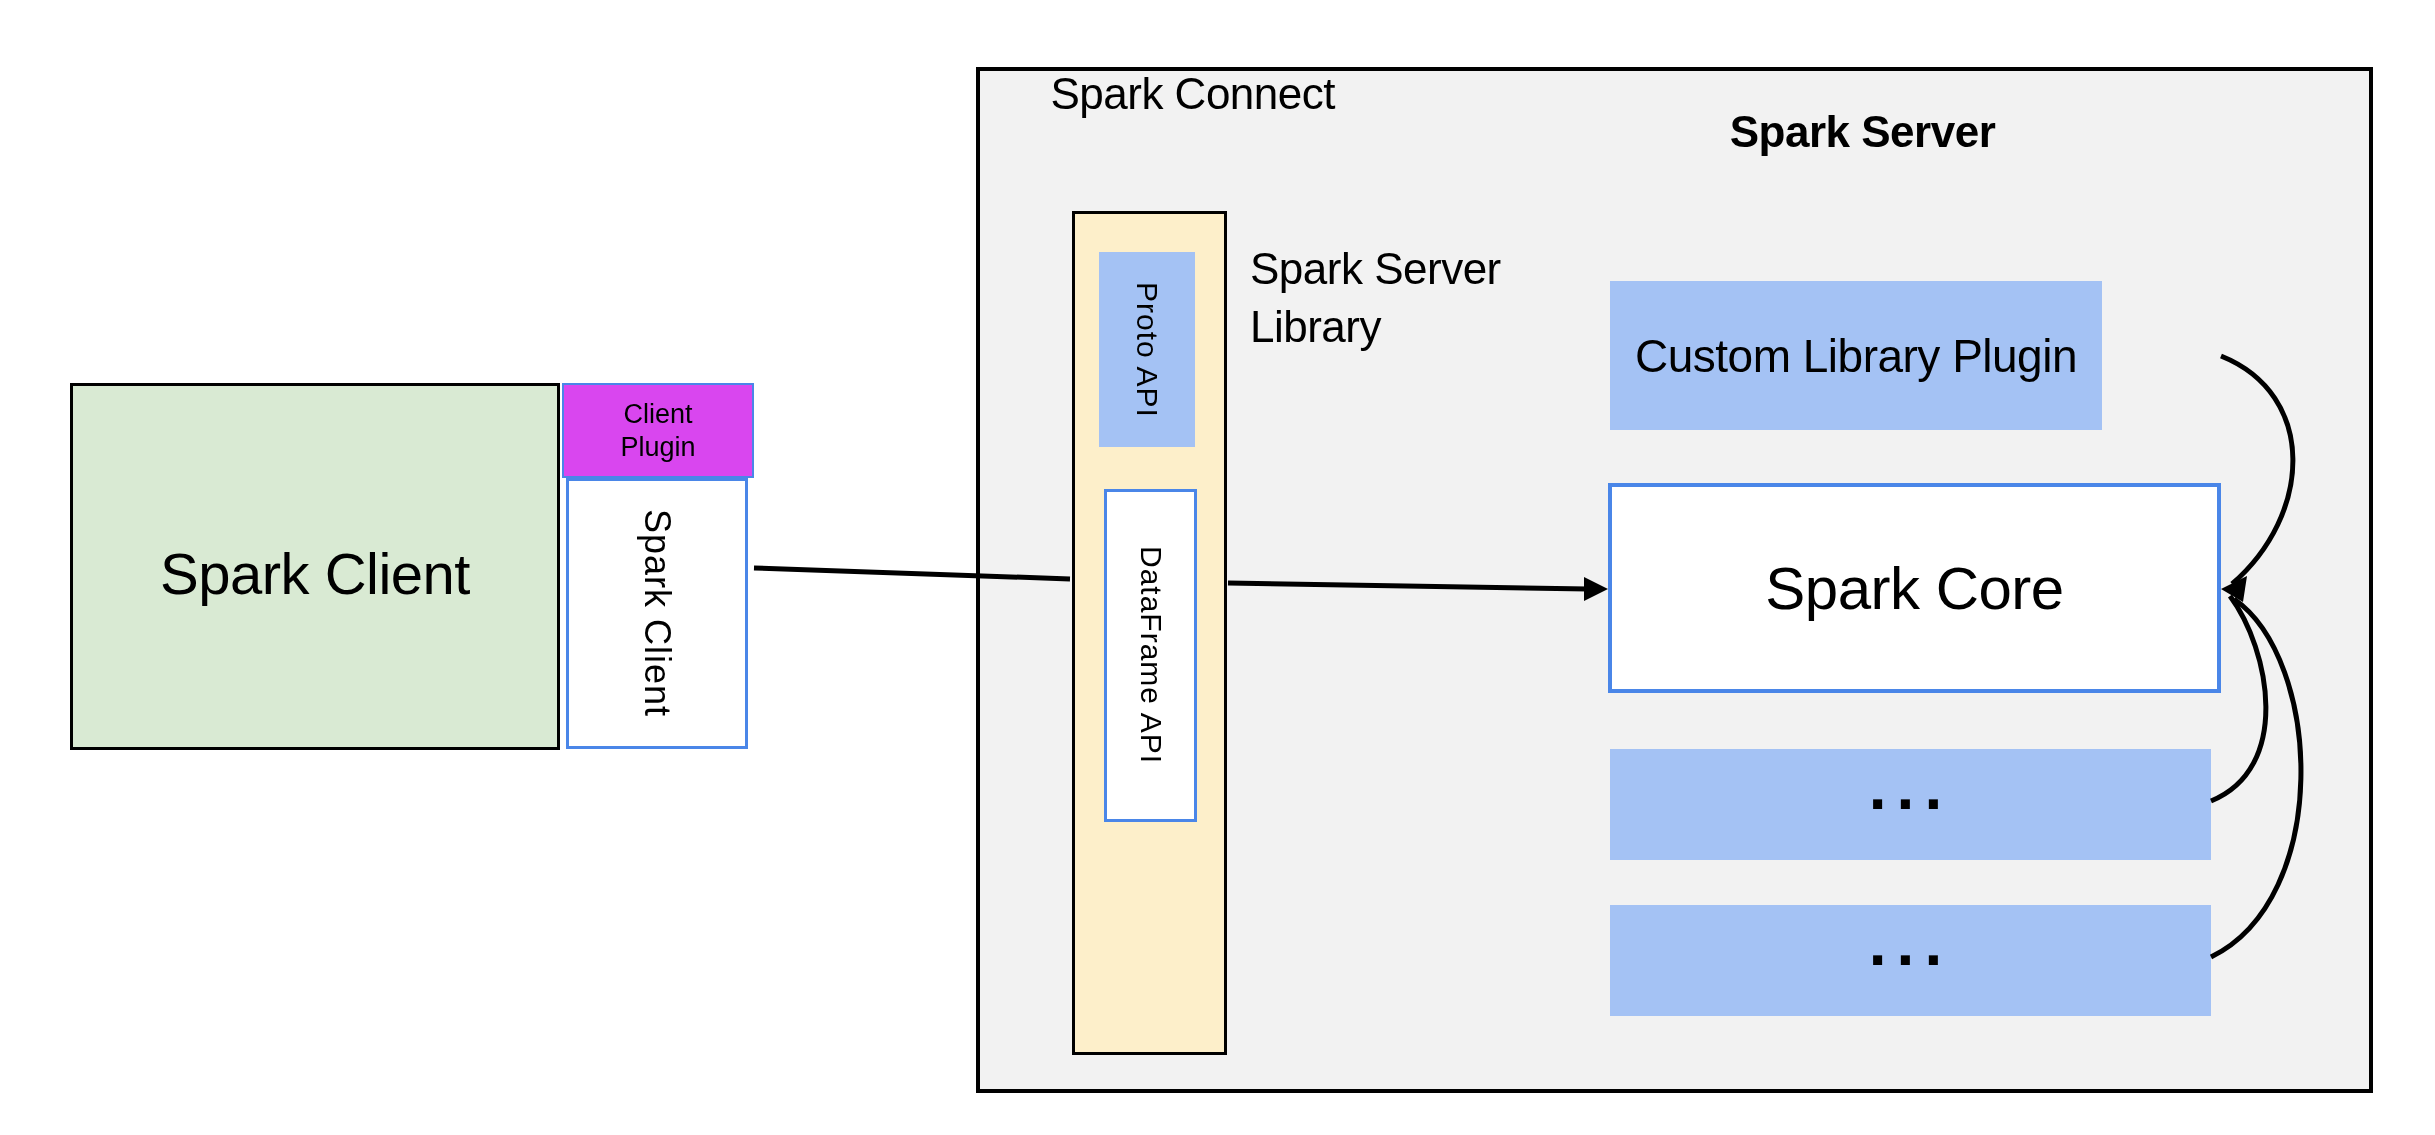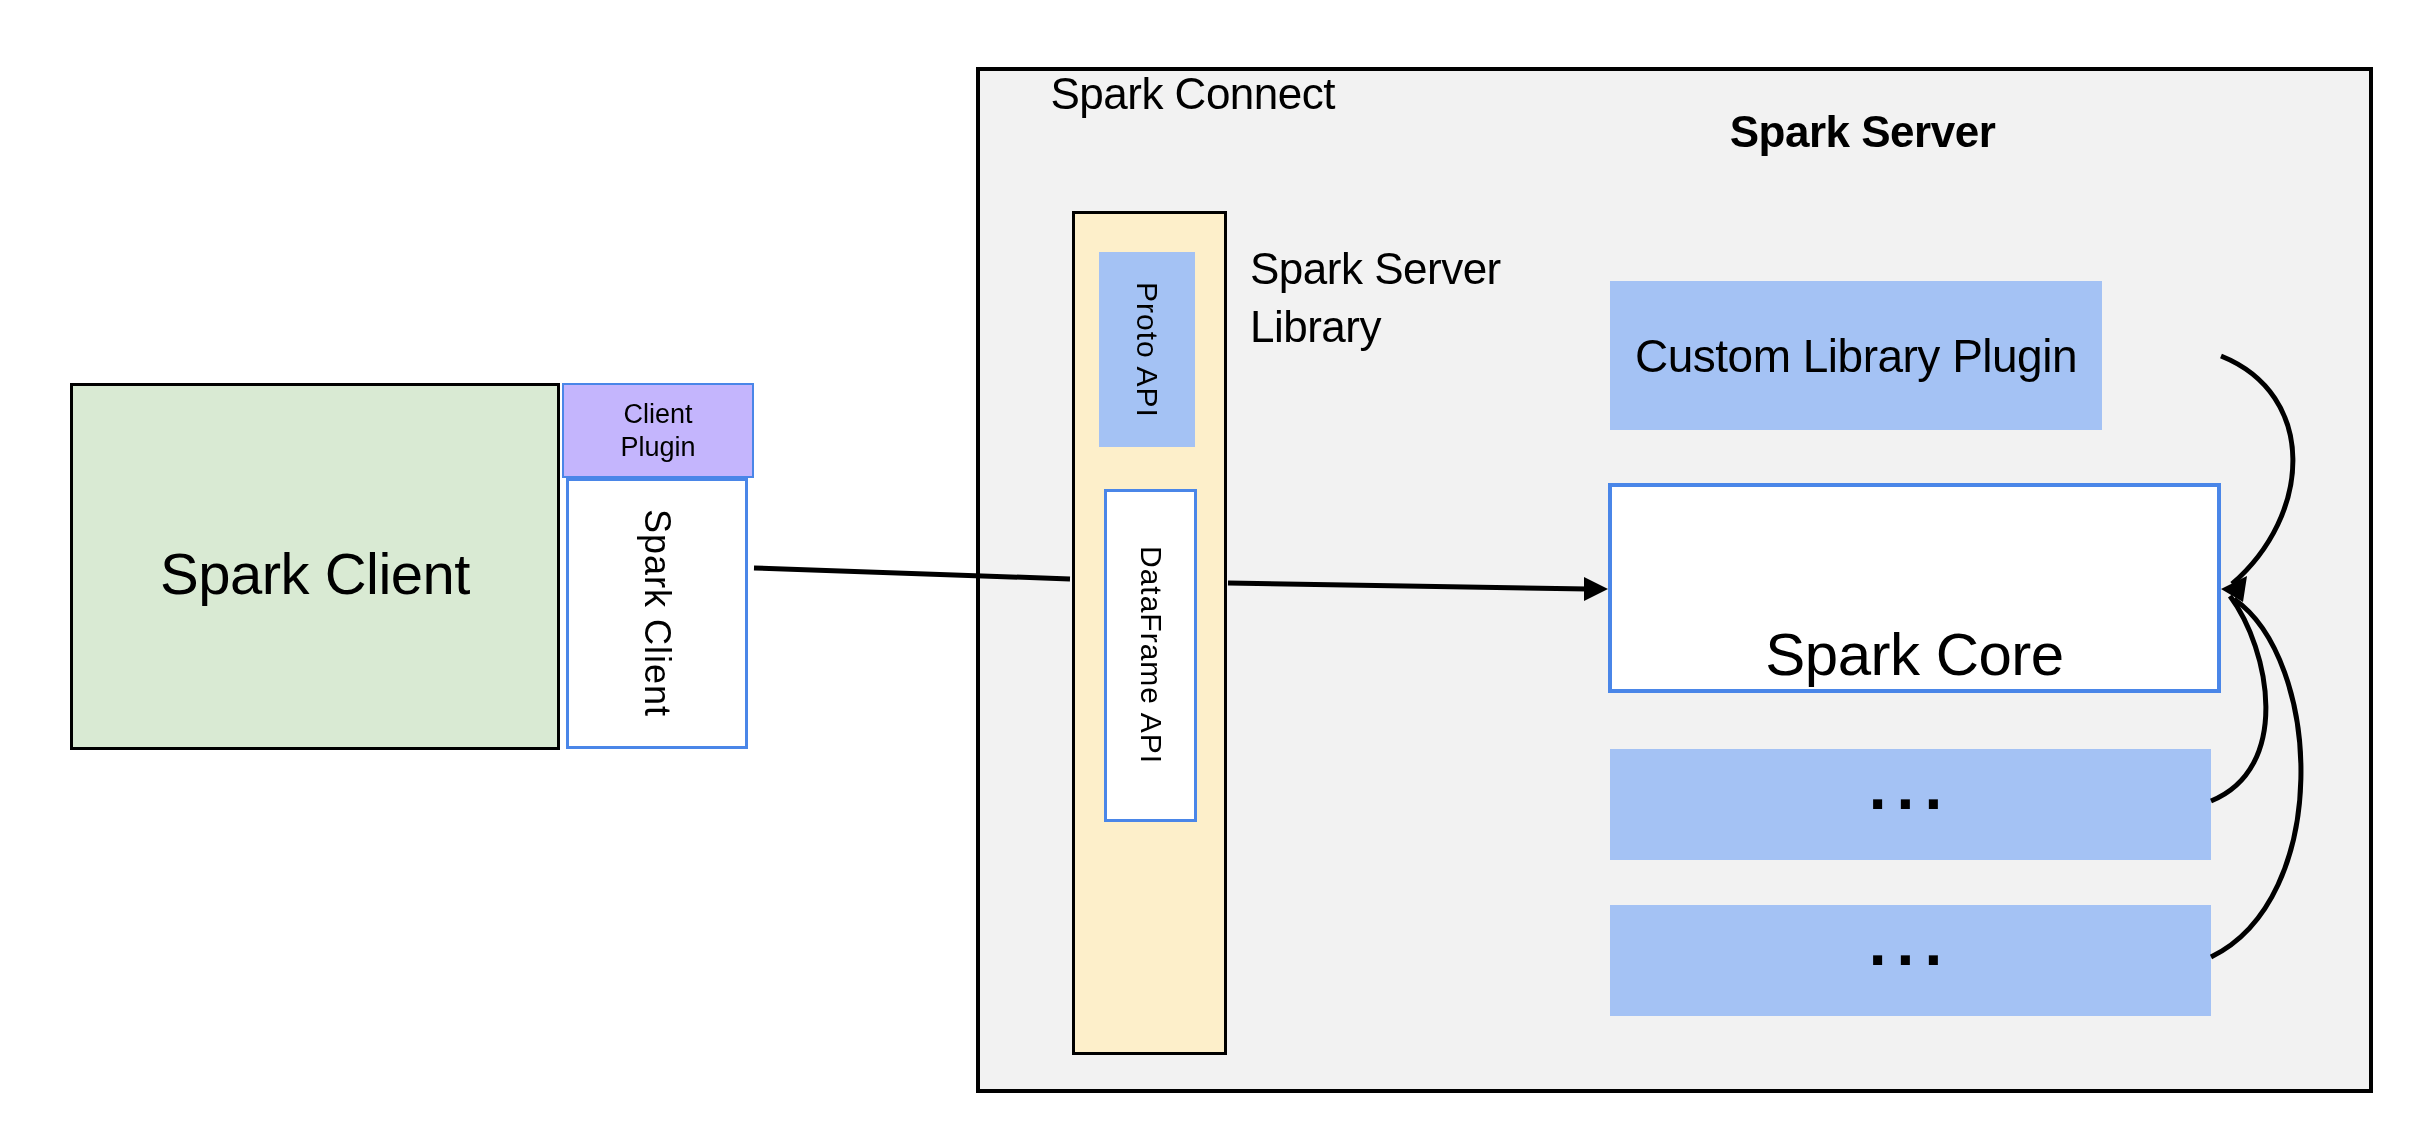--- a/index.html
+++ b/index.html
@@ -53,42 +53,42 @@
   
   .green-box{
     left:70px;top:383px;width:490px;height:367px;
     background:#d9ead3;border:3px solid #000;
     display:flex;flex-direction:column;align-items:center;justify-content:center;
     padding-top:14px;
   }
   .green-box .line{font-size:58px;line-height:71px;letter-spacing:-0.5px;}
   .pkg-box{
     left:562px;top:383px;width:192px;height:95px;
-    background:#c4b5fd;border:2px solid #4a86e8;
+    background:#d946ef;border:2px solid #4a86e8;
     display:flex;flex-direction:column;align-items:center;justify-content:center;
   }
   .pkg-box .line{font-size:27px;line-height:33px;}
   .client-box{
     left:566px;top:478px;width:182px;height:271px;
     background:#fff;border:3px solid #4a86e8;
     display:flex;align-items:center;justify-content:center;
   }
   .client-box .vtext{font-size:36px;}
 
   
   .clp-box{
     left:1610px;top:281px;width:492px;height:149px;
     background:#a4c2f4;
     display:flex;align-items:center;justify-content:center;
     font-size:46px;letter-spacing:-0.5px;
   }
   .core-box{
     left:1608px;top:483px;width:613px;height:210px;
     background:#fff;border:4px solid #4a86e8;
-    display:flex;align-items:flex-end;justify-content:center;
+    display:flex;align-items:center;justify-content:center;
     font-size:60px;letter-spacing:-0.5px;
   }
   .dots-box{
     left:1610px;width:601px;height:111px;
     background:#a4c2f4;
     display:flex;align-items:center;justify-content:center;
   }
   .dots-box span{
     font-size:64px;font-weight:bold;letter-spacing:10px;
     transform:translateY(-0.28em);

